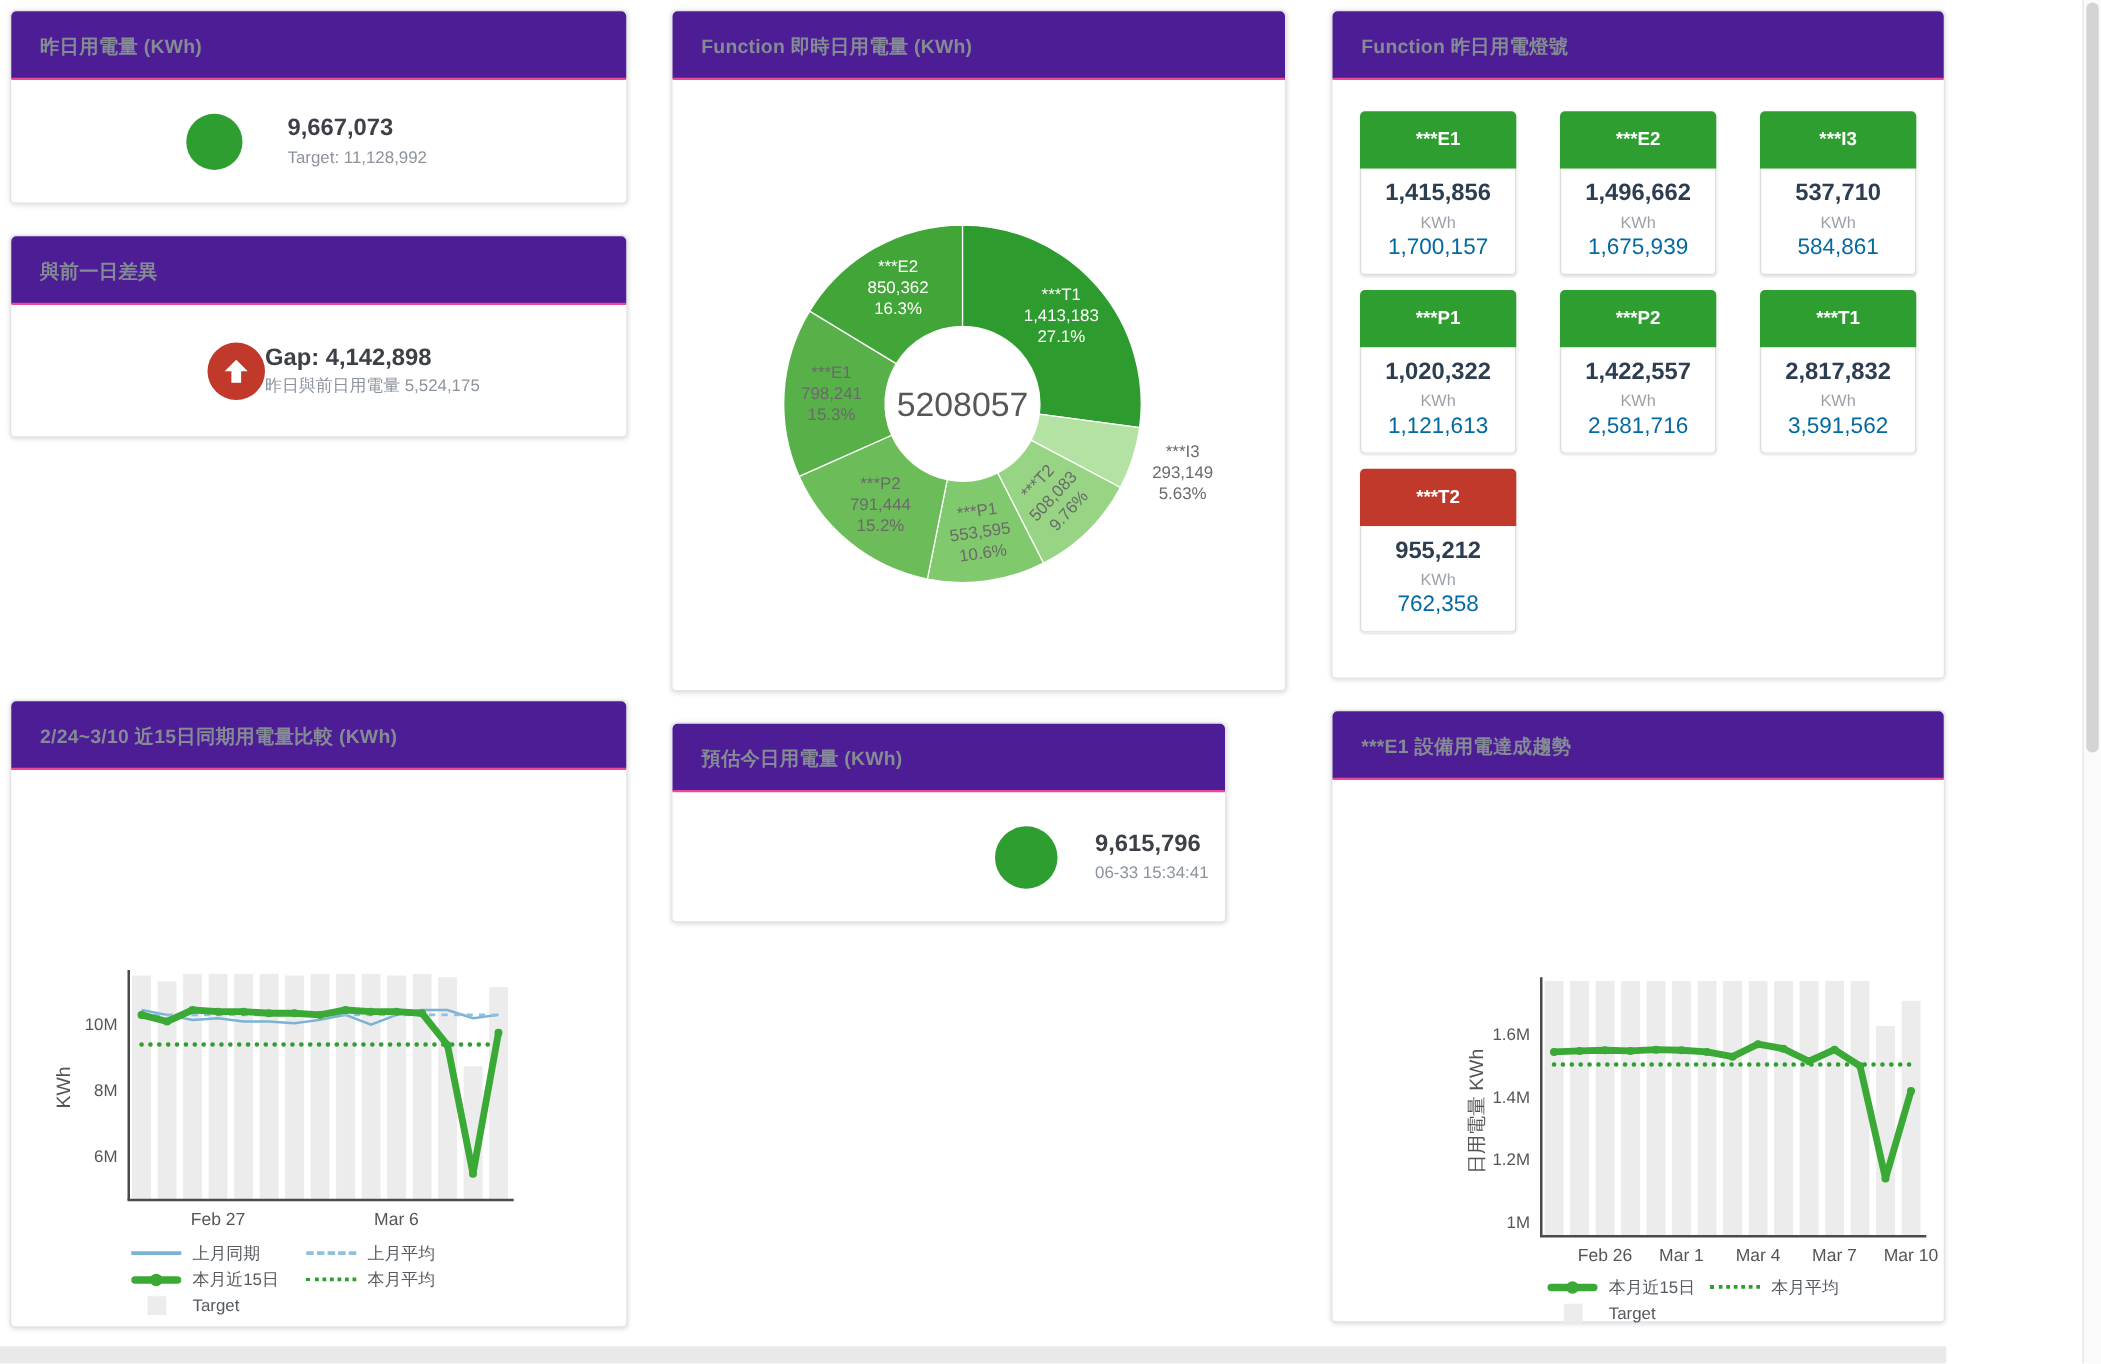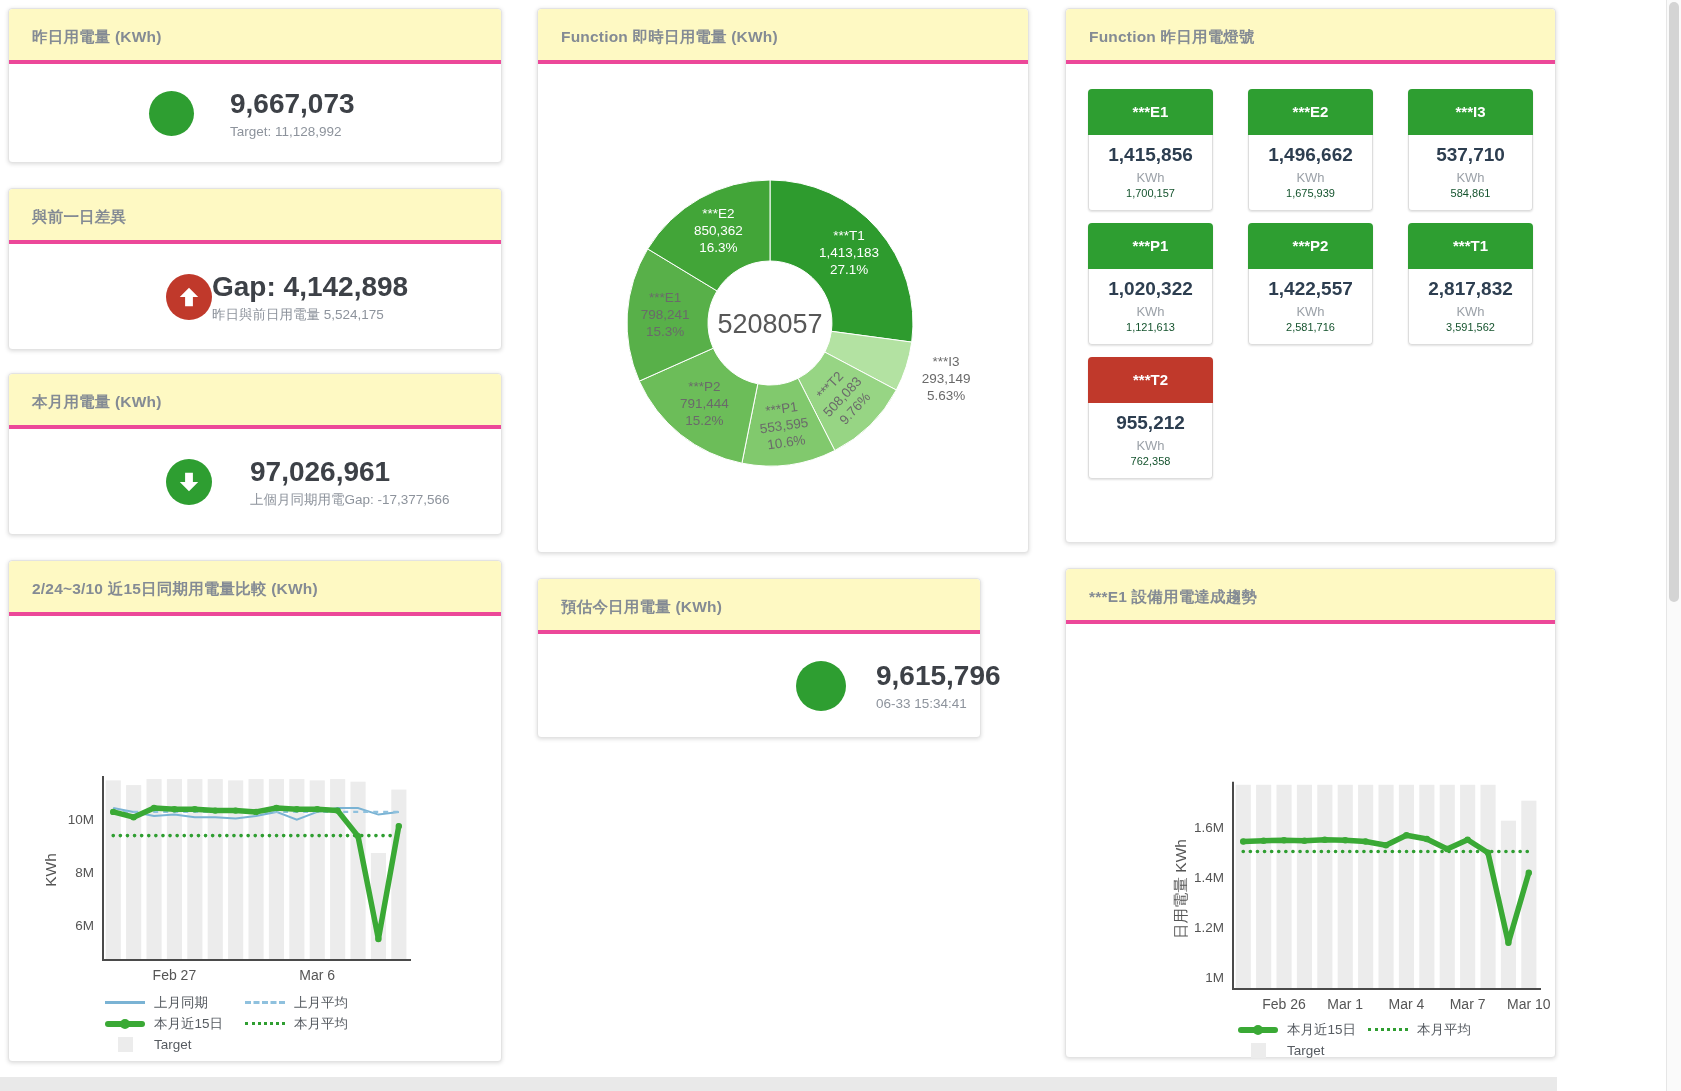--- a/index.html
+++ b/index.html
@@ -1,43 +1,43 @@
 <!DOCTYPE html>
 <html><head>
 <meta charset="utf-8">
 <style>
   html,body{margin:0;padding:0;background:#ffffff;}
   body{font-family:"Liberation Sans","DejaVu Sans",sans-serif;}
   .page{position:relative;width:1681px;height:1091px;background:#ffffff;overflow:hidden;}
   .card{position:absolute;background:#fff;border:1px solid #e3e3e3;border-radius:4px;
         box-shadow:0 1px 4px rgba(0,0,0,.15);box-sizing:border-box;}
-  .card-h{height:55px;box-sizing:border-box;padding:18px 23px 0;background:#fef9c3;
-          border-bottom:4px solid #ec4899;border-radius:4px 4px 0 0;
+  .card-h{height:55px;box-sizing:border-box;padding:18px 23px 0;background:#4c1d95;
+          border-bottom:2px solid #ec4899;border-radius:4px 4px 0 0;
           font-size:15.5px;font-weight:bold;color:#848b94;letter-spacing:.2px;
           white-space:nowrap;overflow:hidden;}
   .card-b{position:relative;height:calc(100% - 55px);}
   .stat{display:flex;align-items:center;box-sizing:border-box;}
   .circle{width:46px;height:46px;border-radius:50%;flex-shrink:0;
           display:flex;align-items:center;justify-content:center;}
   .c-green{background:#2e9e31;}
   .c-red{background:#c0392b;}
   .stat-t{line-height:1.25;}
-  .stat-v{font-size:28px;font-weight:bold;color:#3d4147;}
+  .stat-v{font-size:19px;font-weight:bold;color:#3d4147;}
   .stat-s{font-size:13.5px;color:#8d939c;margin-top:3px;}
   
   .tiles{display:grid;grid-template-columns:repeat(3,125px);column-gap:35px;row-gap:12px;
          margin:25px 0 0 22px;}
   .tile{width:125px;box-shadow:0 1px 2px rgba(0,0,0,.12);border-radius:4px;}
   .tile-h{height:46px;line-height:46px;text-align:center;color:#fff;font-weight:bold;
           font-size:15px;border-radius:4px 4px 0 0;}
   .tile-b{border:1px solid #ddd;border-top:none;border-radius:0 0 4px 4px;background:#fff;
           text-align:center;padding:9px 4px 11px;}
   .tile-v{font-size:19px;font-weight:bold;color:#2d3e50;}
   .tile-u{font-size:13px;color:#9ba1a8;margin-top:4px;}
-  .tile-g{font-size:11px;color:#14532d;margin-top:2px;}
+  .tile-g{font-size:18px;color:#0369a1;margin-top:2px;}
   
   .legend{display:flex;flex-wrap:wrap;}
   .lg-item{display:flex;align-items:center;height:21px;}
   .mk{width:40px;display:flex;align-items:center;justify-content:center;flex-shrink:0;}
   .lg-t{font-size:13.5px;color:#565b61;margin-left:9px;white-space:nowrap;}
   svg text{font-family:"Liberation Sans","DejaVu Sans",sans-serif;}
   .scroll-track{position:absolute;right:0;top:0;width:15px;height:1091px;background:#fafafa;
                 border-left:1px solid #e6e6e6;box-sizing:border-box;}
   .scroll-thumb{position:absolute;left:2px;right:2px;top:2px;height:600px;background:#d4d4d4;border-radius:6px;}
   .bottom-strip{position:absolute;left:0;top:1077px;width:1557px;height:14px;background:#e9e9e9;}
@@ -66,34 +66,20 @@
             <path d="M12 3.5 L20.5 12 H15.6 V20.5 H8.4 V12 H3.5 Z" fill="#ffffff"></path>
           </svg>
       </span>
       <div class="stat-t" style="">
         <div class="stat-v">Gap: 4,142,898</div>
         <div class="stat-s">昨日與前日用電量 5,524,175</div>
       </div>
     </div>
   </section>
 
-  <section class="card" style="left:8px;top:373px;width:494px;height:162px">
-    <header class="card-h">本月用電量 (KWh)</header>
-    <div class="card-b stat" style="padding-left:157px">
-      <span class="circle c-green">
-        <svg width="26" height="26" viewBox="0 0 24 24">
-            <path d="M12 20.5 L3.5 12 H8.4 V3.5 H15.6 V12 H20.5 Z" fill="#ffffff"></path>
-          </svg>
-      </span>
-      <div class="stat-t" style="margin-left:38px">
-        <div class="stat-v">97,026,961</div>
-        <div class="stat-s">上個月同期用電Gap: -17,377,566</div>
-      </div>
-    </div>
-  </section>
 
   <section class="card" style="left:8px;top:560px;width:494px;height:502px">
     <header class="card-h">2/24~3/10 近15日同期用電量比較 (KWh)</header>
     <div class="card-b">
       <svg id="cmp-svg" width="470" height="240" style="display:block;margin:134px 0 0 22px">
           <rect x="74.7" y="30.4" width="15.1" height="179.6" fill="#ececec"></rect>
           <rect x="95.1" y="35.1" width="15.1" height="174.9" fill="#ececec"></rect>
           <rect x="115.5" y="29.1" width="15.1" height="180.9" fill="#ececec"></rect>
           <rect x="135.9" y="29.1" width="15.1" height="180.9" fill="#ececec"></rect>
           <rect x="156.3" y="29.1" width="15.1" height="180.9" fill="#ececec"></rect>

